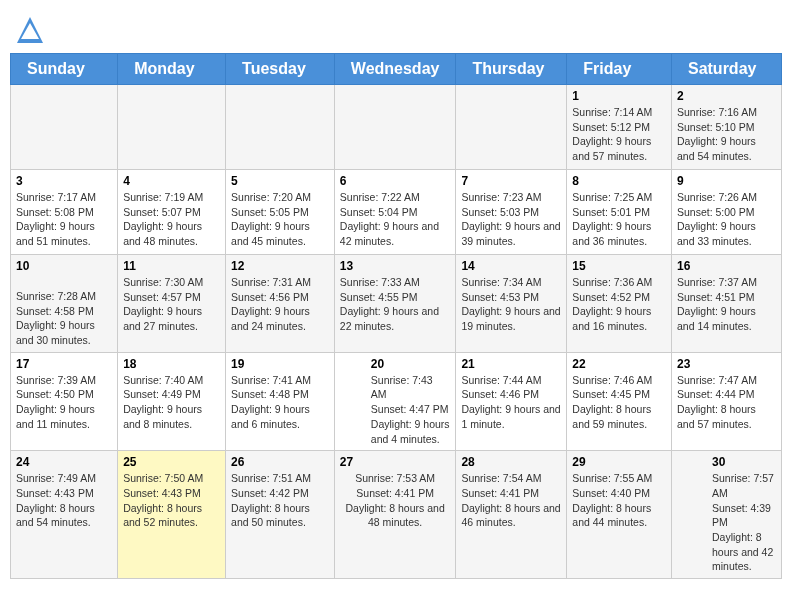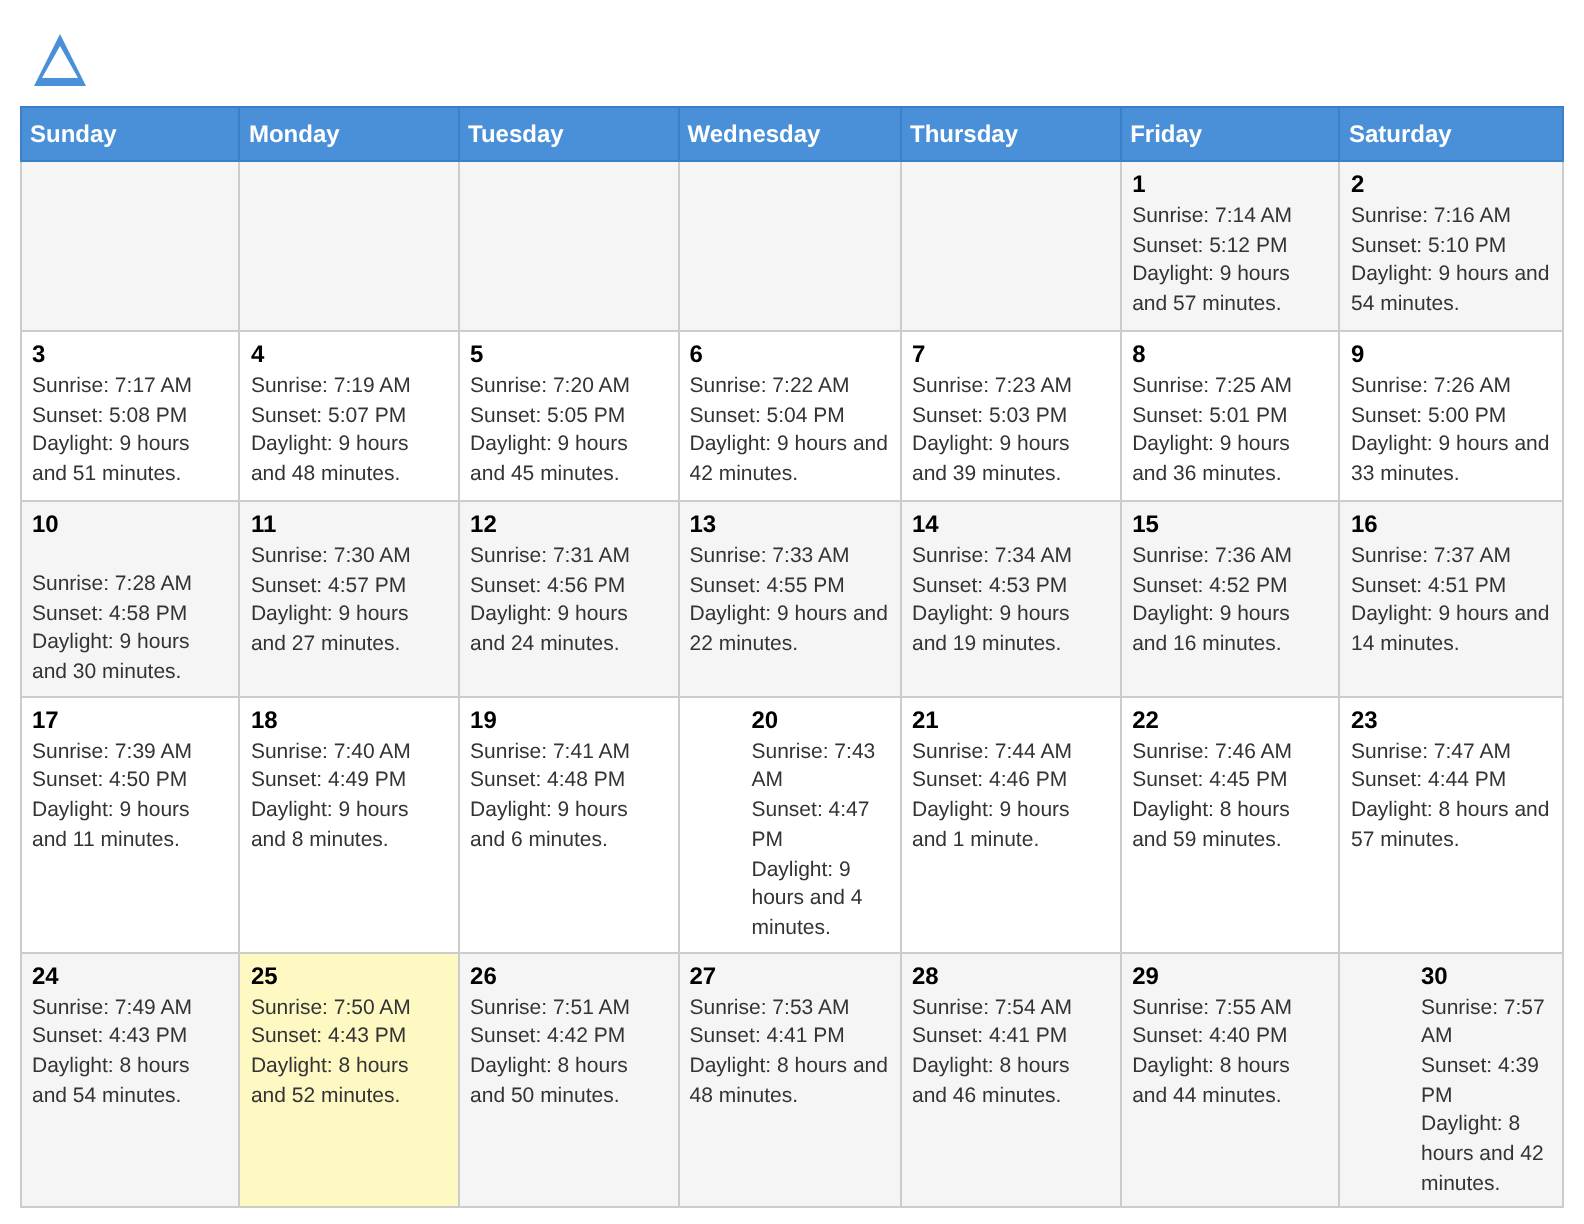--- a/index.html
+++ b/index.html
@@ -54,23 +54,23 @@
       color: #555;
     }
     .calendar {
       width: 100%;
       border-collapse: collapse;
       font-size: 11px;
     }
     .calendar th {
       background-color: #4a90d9;
       color: #fff;
-      padding: 6px 4px;
+      padding: 6px 16px;
       text-align: left;
-      font-size: 12px;
+      font-size: 16px;
       font-weight: bold;
       border: 1px solid #3a80c9;
     }
     .calendar td {
       border: 1px solid #ccc;
       padding: 4px 5px;
       vertical-align: top;
       width: 113px;
       height: 85px;
       background: #fff;
@@ -297,21 +297,21 @@
 Daylight: 8 hours and 52 minutes.</div>
         </td>
         <td style="background-color: rgb(245, 245, 245);">
           <span class="day-num">26</span>
           <div class="day-info" style="white-space: pre-line;">Sunrise: 7:51 AM
 Sunset: 4:42 PM
 Daylight: 8 hours and 50 minutes.</div>
         </td>
         <td style="background-color: rgb(245, 245, 245);">
           <span class="day-num">27</span>
-          <div class="day-info" style="white-space: pre-line;">Sunrise: 7:53 AM
+          <div class="day-info" style="white-space: pre-line; text-align: center;">Sunrise: 7:53 AM
 Sunset: 4:41 PM
 Daylight: 8 hours and 48 minutes.</div>
         </td>
         <td style="background-color: rgb(245, 245, 245);">
           <span class="day-num">28</span>
           <div class="day-info" style="white-space: pre-line;">Sunrise: 7:54 AM
 Sunset: 4:41 PM
 Daylight: 8 hours and 46 minutes.</div>
         </td>
         <td style="background-color: rgb(245, 245, 245);">

